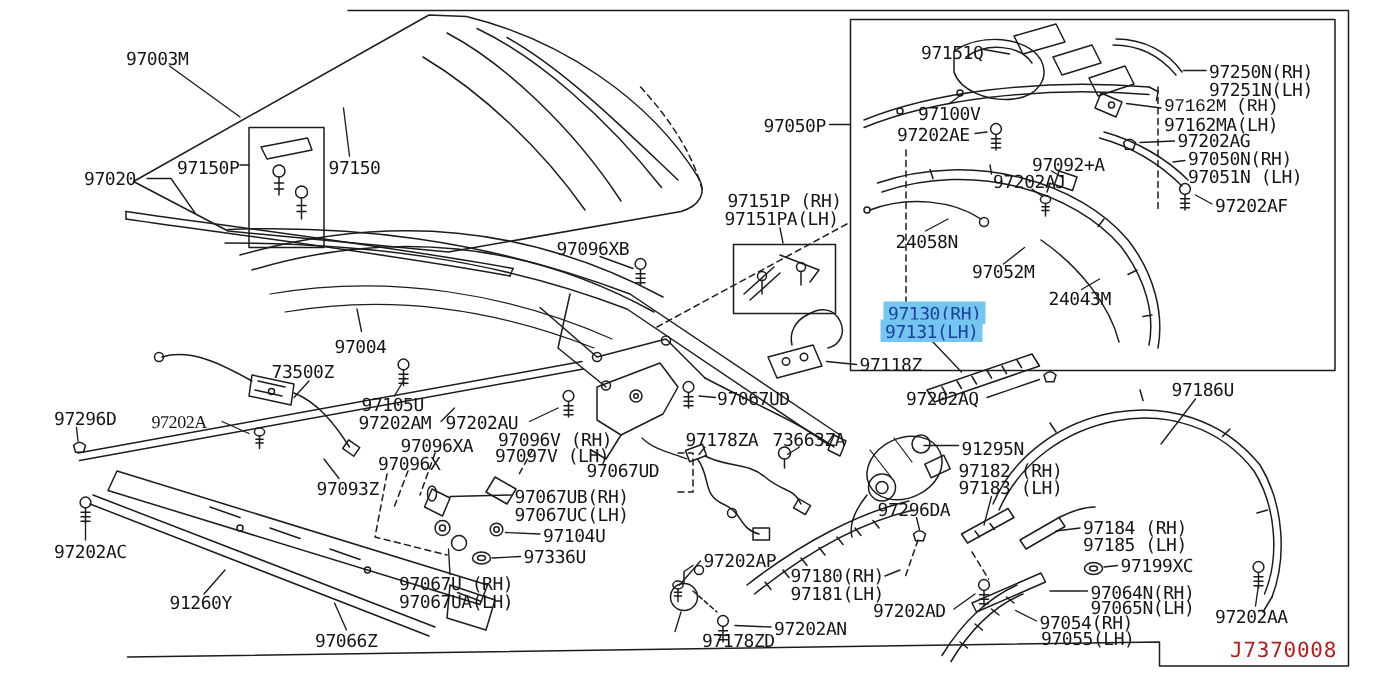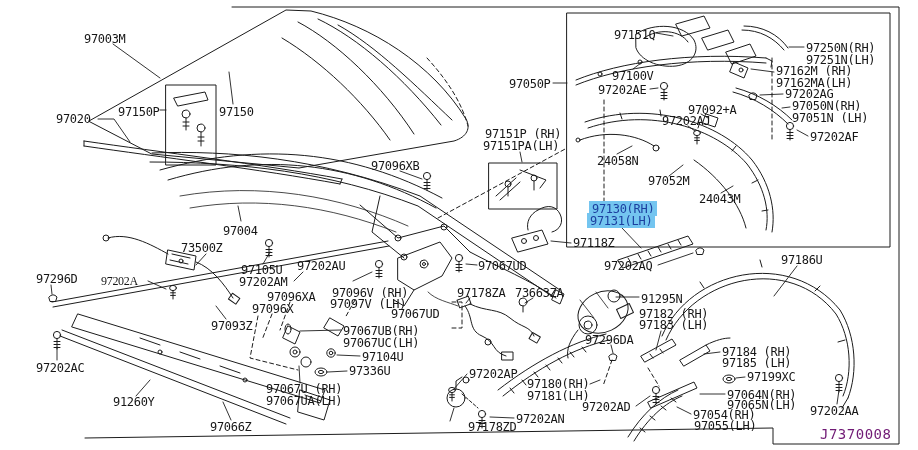--- a/index.html
+++ b/index.html
@@ -12,21 +12,21 @@
   #labels-layer{position:absolute;left:0;top:0;width:918px;height:404px;}
   .plabel{
     position:absolute;font-size:12px;line-height:1;color:#161616;
     white-space:pre;letter-spacing:-0.3px;
   }
   .plabel.hl{
     background:var(--hl-bg,#74c5f0);color:var(--hl-tx,#1c3f9f);
     padding:2px 3px 1px 3px;margin:-2px 0 0 -3px;
   }
   .diagram-code{
-    position:absolute;left:820px;top:426px;font-size:14px;color:#701a75;
+    position:absolute;left:820px;top:426px;font-size:14px;color:#b91c1c;
     letter-spacing:0.5px;white-space:pre;
   }
 </style>
 </head>
 <body>
 
 <div id="stage">
 
 <svg id="art" width="918" height="450" viewBox="0 0 918 450" stroke="#1c1c1c" fill="none" stroke-width="1" stroke-linecap="round" stroke-linejoin="round">
 
@@ -331,21 +331,21 @@
       <div class="plabel" style="left: 118px; top: 106px;">97150P</div>
       <div class="plabel" style="left: 219px; top: 106px;">97150</div>
       <div class="plabel" style="left: 371px; top: 160px;">97096XB</div>
       <div class="plabel" style="left: 509px; top: 78px;">97050P</div>
       <div class="plabel" style="left: 485px; top: 128px;">97151P (RH)</div>
       <div class="plabel" style="left: 483px; top: 140px;">97151PA(LH)</div>
       <div class="plabel" style="left: 223px; top: 225px;">97004</div>
       <div class="plabel" style="left: 181px; top: 242px;">73500Z</div>
       <div class="plabel" style="left: 241px; top: 264px;">97105U</div>
       <div class="plabel" style="left: 239px; top: 276px;">97202AM</div>
-      <div class="plabel" style="left: 297px; top: 260px;">97202AU</div>
+      <div class="plabel" style="left: 297px; top: 276px;">97202AU</div>
       <div class="plabel" style="left: 36px; top: 273px;">97296D</div>
       <div class="plabel" style="left: 101px; top: 275px; font-family: Liberation Serif, serif;">97202A</div>
       <div class="plabel" style="left: 211px; top: 320px;">97093Z</div>
       <div class="plabel" style="left: 36px; top: 362px;">97202AC</div>
       <div class="plabel" style="left: 113px; top: 396px;">91260Y</div>
       <div class="plabel" style="left: 210px; top: 421px;">97066Z</div>
       <div class="plabel" style="left: 267px; top: 291px; text-align: right;">97096XA</div>
       <div class="plabel" style="left: 252px; top: 303px;">97096X</div>
       <div class="plabel" style="left: 332px; top: 287px;">97096V (RH)</div>
       <div class="plabel" style="left: 330px; top: 298px; text-align: center;">97097V (LH)</div>
@@ -380,21 +380,21 @@
       <div class="plabel" style="left: 781px; top: 254px;">97186U</div>
       <div class="plabel hl" style="left: 592px; top: 203px;">97130(RH)</div>
       <div class="plabel hl" style="left: 590px; top: 215px;">97131(LH)</div>
       <div class="plabel" style="left: 573px; top: 237px;">97118Z</div>
       <div class="plabel" style="left: 604px; top: 260px;">97202AQ</div>
       <div class="plabel" style="left: 614px; top: 29px;">97151Q</div>
       <div class="plabel" style="left: 612px; top: 70px;">97100V</div>
       <div class="plabel" style="left: 598px; top: 84px;">97202AE</div>
       <div class="plabel" style="left: 806px; top: 42px;">97250N(RH)</div>
       <div class="plabel" style="left: 806px; top: 54px;">97251N(LH)</div>
-      <div class="plabel" style="left: 776px; top: 65px;">97162M (RH)</div>
+      <div class="plabel" style="left: 776px; top: 65px; font-family: Liberation Mono, monospace;">97162M (RH)</div>
       <div class="plabel" style="left: 776px; top: 77px;">97162MA(LH)</div>
       <div class="plabel" style="left: 785px; top: 88px;">97202AG</div>
       <div class="plabel" style="left: 792px; top: 100px;">97050N(RH)</div>
       <div class="plabel" style="left: 792px; top: 112px;">97051N (LH)</div>
       <div class="plabel" style="left: 688px; top: 104px;">97092+A</div>
       <div class="plabel" style="left: 662px; top: 115px;">97202AJ</div>
       <div class="plabel" style="left: 810px; top: 131px;">97202AF</div>
       <div class="plabel" style="left: 597px; top: 155px;">24058N</div>
       <div class="plabel" style="left: 648px; top: 175px;">97052M</div>
       <div class="plabel" style="left: 699px; top: 193px;">24043M</div>

